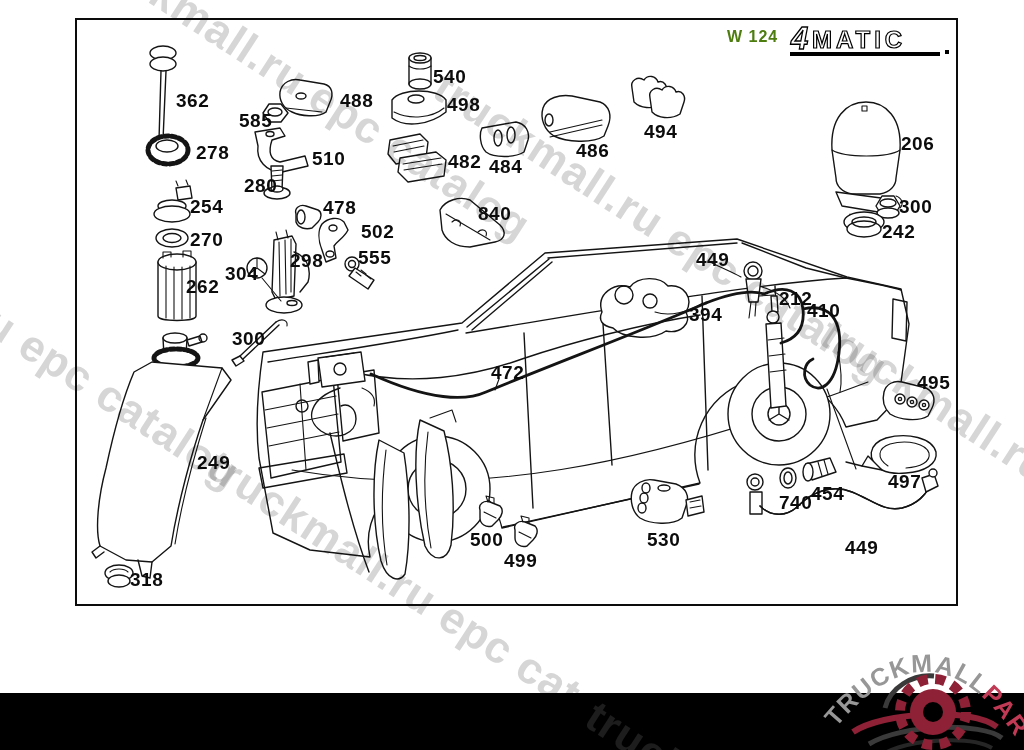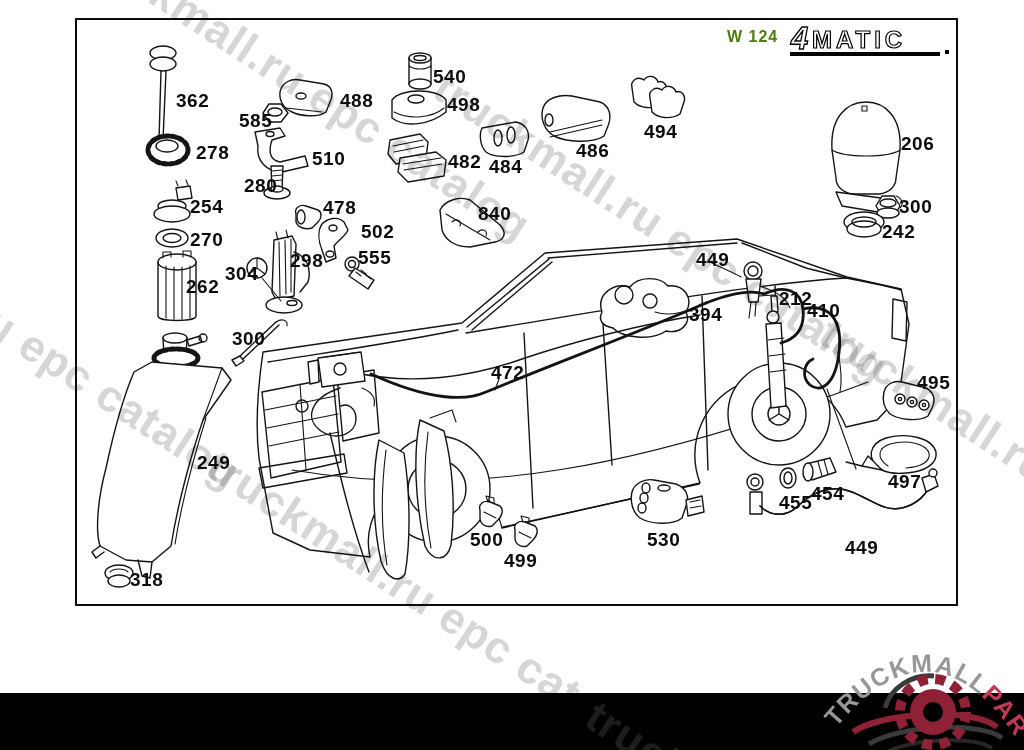--- a/index.html
+++ b/index.html
@@ -398,21 +398,21 @@
     <span class="lbl" style="left:197px;top:452px">249</span>
     <span class="lbl" style="left:130px;top:569px">318</span>
     <span class="lbl" style="left:491px;top:362px">472</span>
     <span class="lbl" style="left:689px;top:304px">394</span>
     <span class="lbl" style="left:696px;top:249px">449</span>
     <span class="lbl" style="left:779px;top:288px">212</span>
     <span class="lbl" style="left:807px;top:300px">410</span>
     <span class="lbl" style="left:917px;top:372px">495</span>
     <span class="lbl" style="left:888px;top:471px">497</span>
     <span class="lbl" style="left:811px;top:483px">454</span>
-    <span class="lbl" style="left:779px;top:492px">455</span>
+    <span class="lbl" style="left:779px;top:492px">740</span>
     <span class="lbl" style="left:845px;top:537px">449</span>
     <span class="lbl" style="left:470px;top:529px">500</span>
     <span class="lbl" style="left:504px;top:550px">499</span>
     <span class="lbl" style="left:647px;top:529px">530</span>
   </div>
 
   <div class="black-band">
     <span class="wm-dark" style="left:604px;top:-2px">truckmall.ru</span>
   </div>
 

